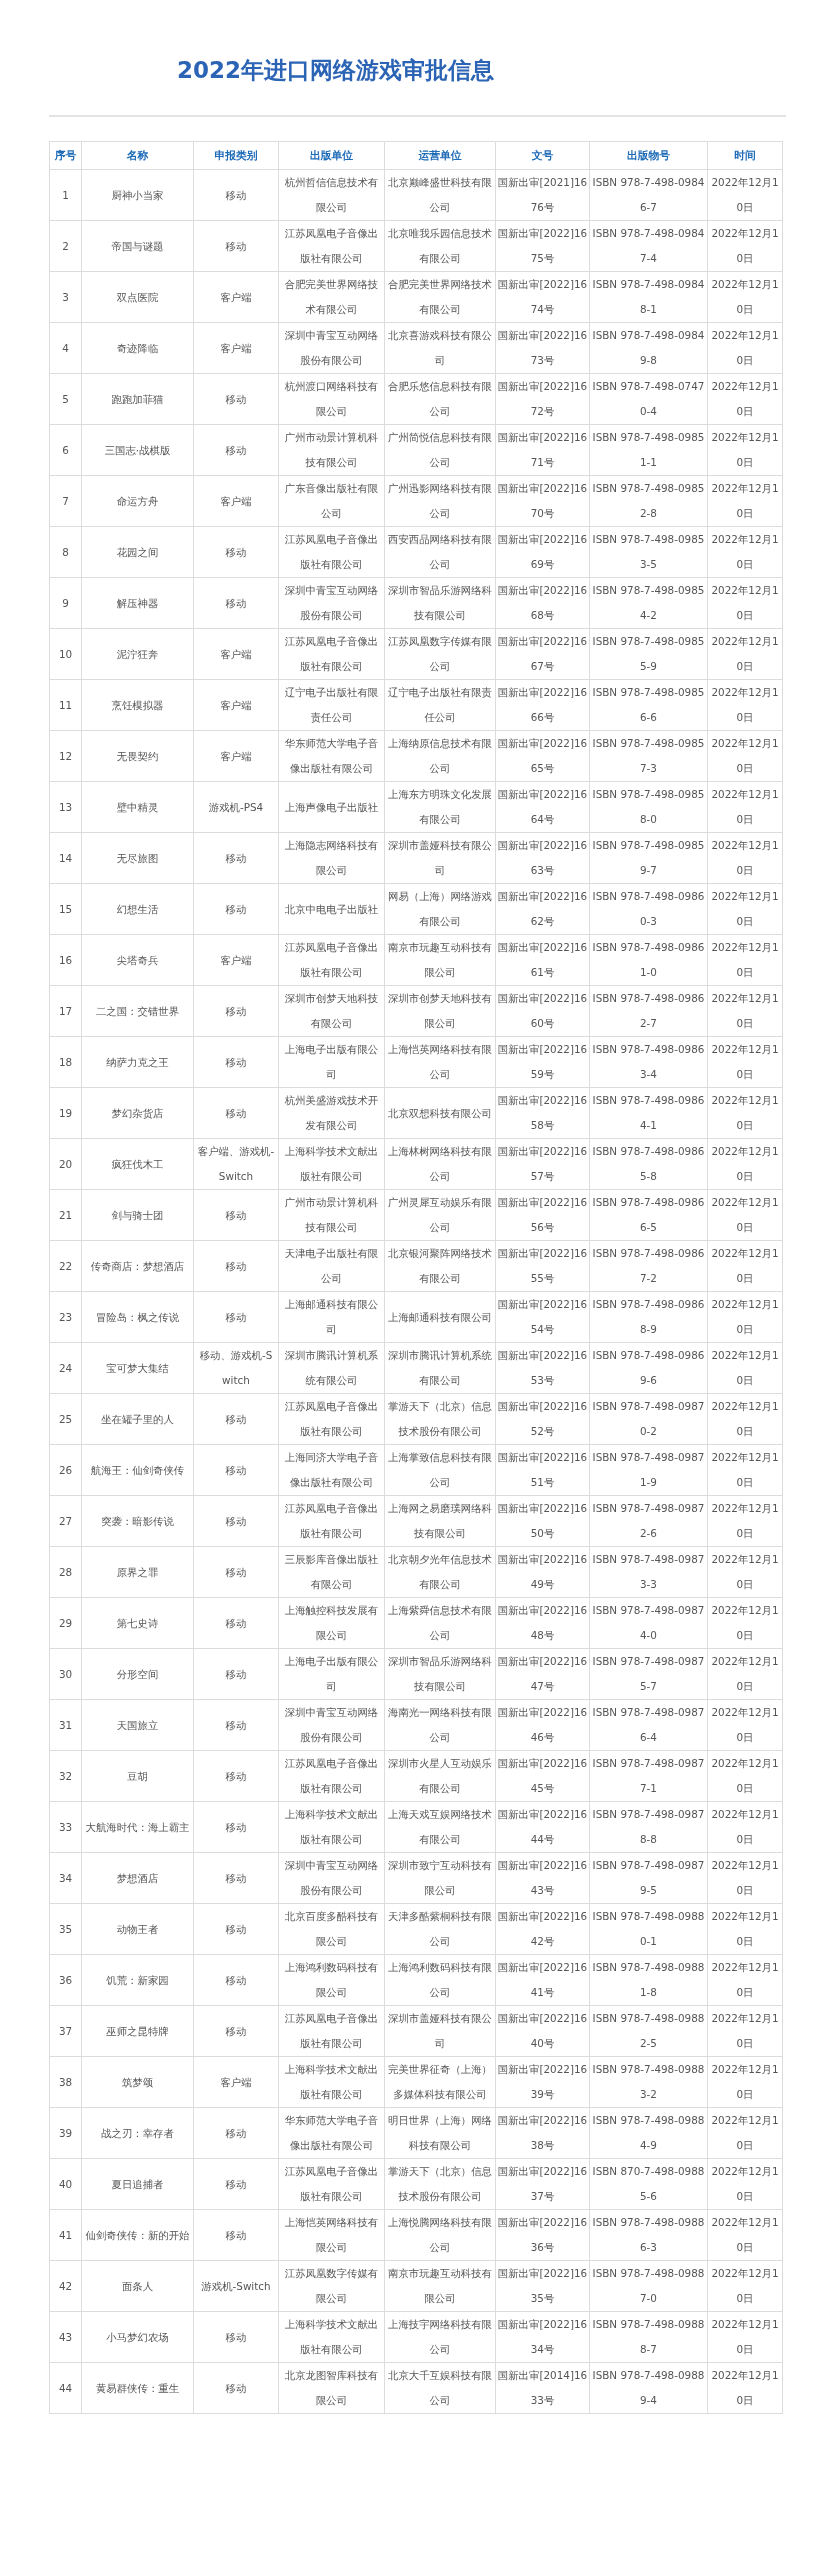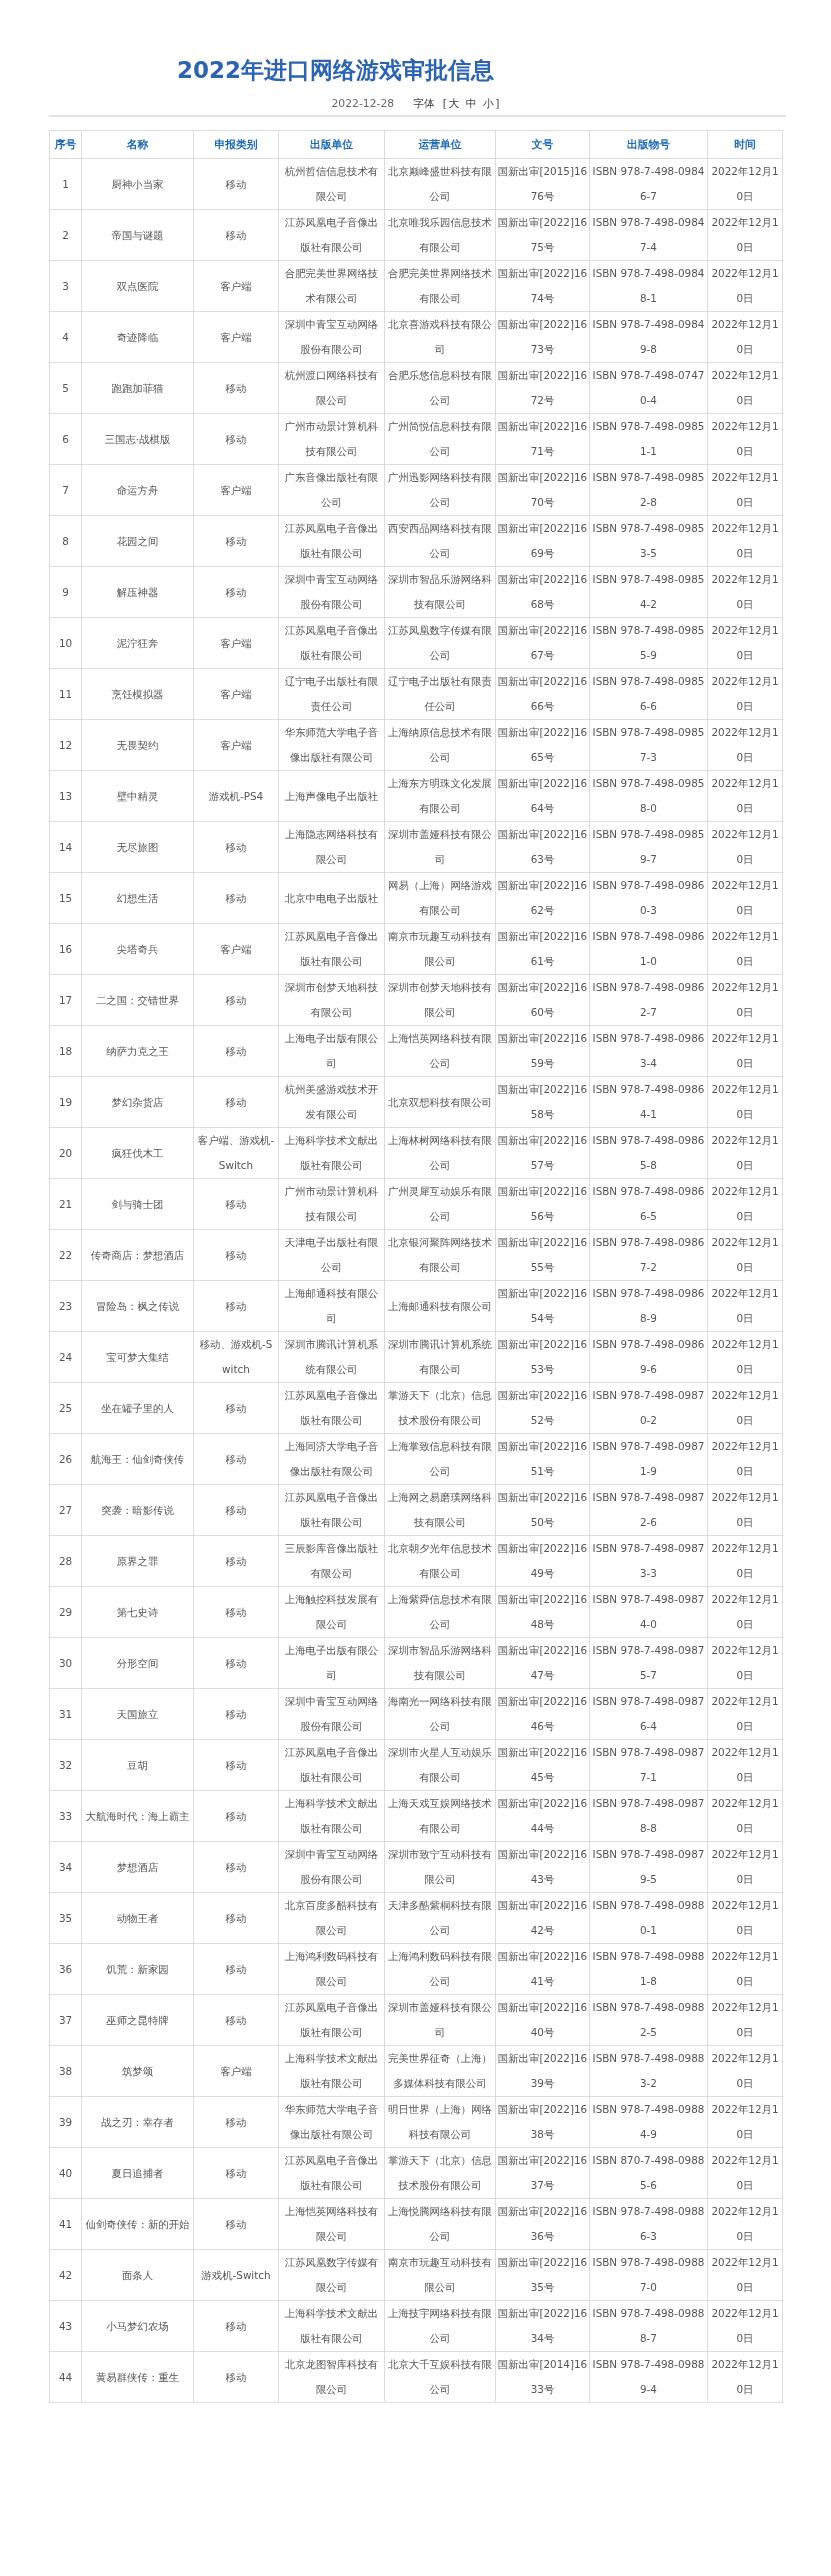--- a/index.html
+++ b/index.html
@@ -13,21 +13,21 @@
     position: absolute; left: 0; top: 95px; width: 831px; text-align: center;
     font-size: 10.8px; line-height: 18.5px; color: #666666;
   }
   .meta .date { margin-right: 14px; }
   .meta .font-ctrl { color: #666666; }
   .meta .font-ctrl span { cursor: pointer; margin: 0 1.5px; color: #444; }
   .divider {
     position: absolute; left: 49px; top: 115px; width: 737px; height: 1.5px; background: #e3e3e3;
   }
   table.grid {
-    position: absolute; left: 49px; top: 130px; width: 734px;
+    position: absolute; left: 49px; top: 141px; width: 734px;
     border-collapse: collapse; table-layout: fixed;
   }
   table.grid th, table.grid td {
     border: 0.8px solid #dcdcdc; text-align: center; vertical-align: middle;
     padding: 0 1.5px; word-break: break-all;
   }
   table.grid th {
     height: 27px; font-size: 10.8px; font-weight: bold; color: #1e6bb8; line-height: 15.4px;
   }
   table.grid td {
@@ -35,29 +35,20 @@
   }
   table.grid tr.row td { height: 49px; }
   table.grid tbody tr { border-top: 1.5px solid #e6e6e6; }
 </style>
 </head>
 <body>
 
 <div class="page">
   <h1 class="title">2022年进口网络游戏审批信息</h1>
 
-  <div class="meta">
-    <span class="date">2022-12-28</span>
-    <span class="font-ctrl">
-      <span>字体</span>
-      <span style="margin:0 0 0 3.1px">[</span><span>大</span>
-      <span>中</span>
-      <span>小</span><span style="margin:0">]</span>
-    </span>
-  </div>
 
   <div class="divider"></div>
 
   <table class="grid">
     <colgroup>
       <col style="width:32px">
       <col style="width:112px">
       <col style="width:85px">
       <col style="width:106px">
       <col style="width:111px">
@@ -77,21 +68,21 @@
         <th>时间</th>
       </tr>
     </thead>
     <tbody id="table-body">
         <tr class="row">
           <td>1</td>
           <td>厨神小当家</td>
           <td>移动</td>
           <td>杭州哲信信息技术有限公司</td>
           <td>北京巅峰盛世科技有限公司</td>
-          <td>国新出审[2015]1676号</td>
+          <td>国新出审[2021]1676号</td>
           <td>ISBN 978-7-498-09846-7</td>
           <td>2022年12月10日</td>
         </tr>
         <tr class="row">
           <td>2</td>
           <td>帝国与谜题</td>
           <td>移动</td>
           <td>江苏凤凰电子音像出版社有限公司</td>
           <td>北京唯我乐园信息技术有限公司</td>
           <td>国新出审[2022]1675号</td>

